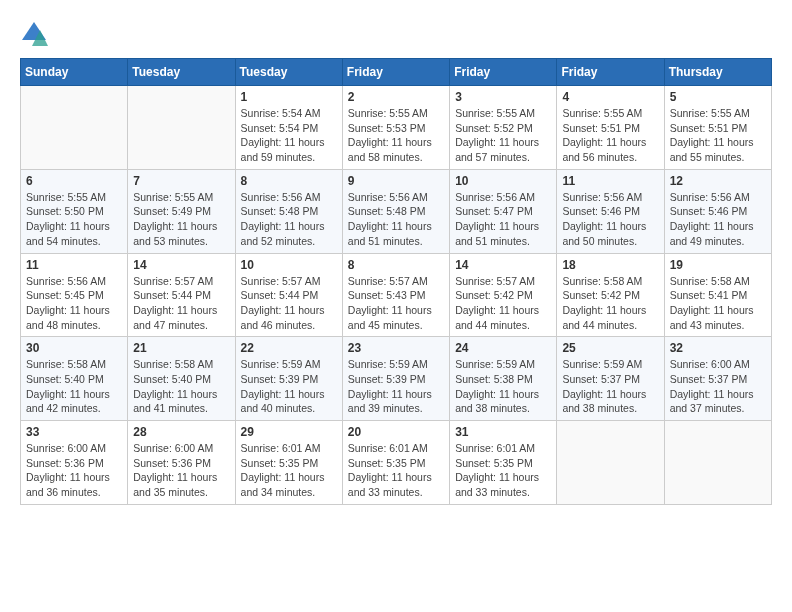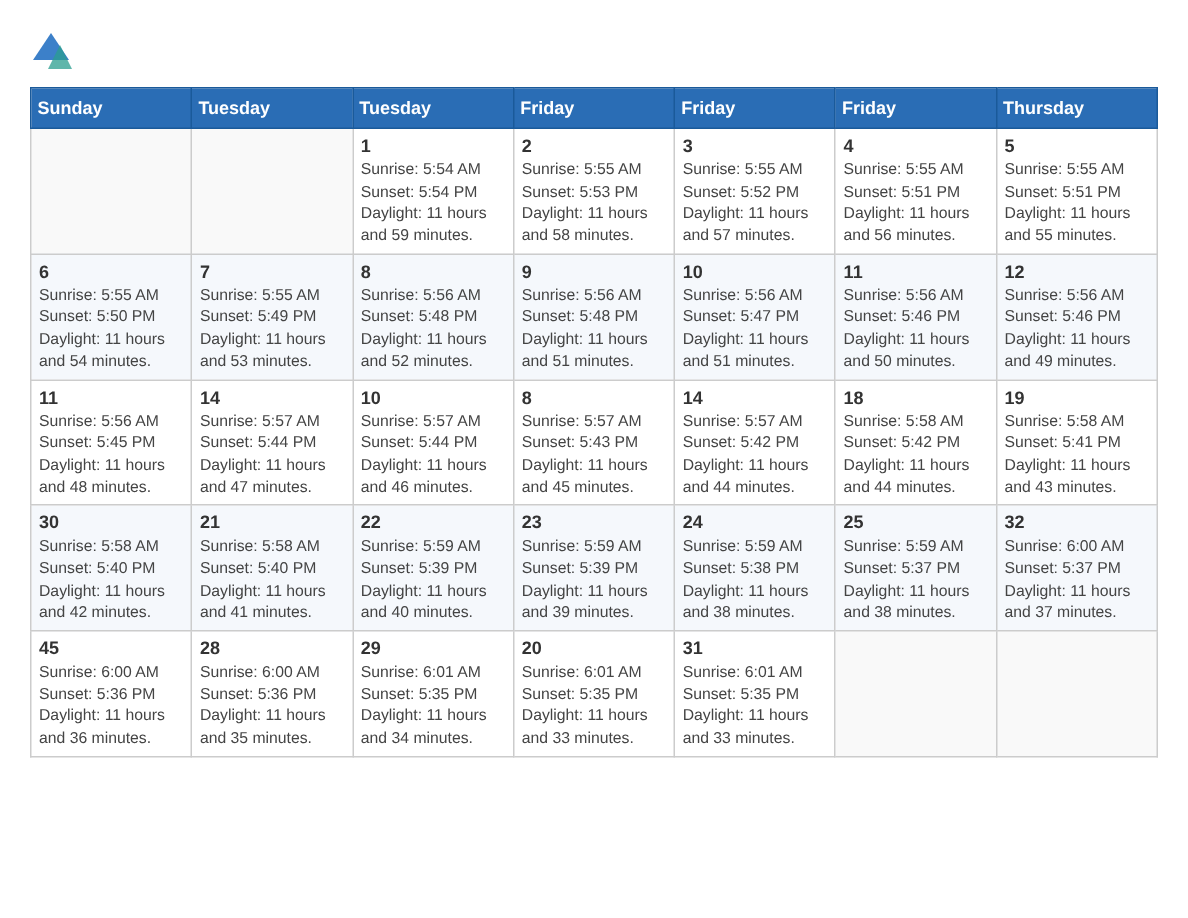--- a/index.html
+++ b/index.html
@@ -238,21 +238,21 @@
           <span class="day-num">25</span>
           <div class="day-info">Sunrise: 5:59 AM<br>Sunset: 5:37 PM<br>Daylight: 11 hours and 38 minutes.</div>
         </td>
         <td>
           <span class="day-num">32</span>
           <div class="day-info">Sunrise: 6:00 AM<br>Sunset: 5:37 PM<br>Daylight: 11 hours and 37 minutes.</div>
         </td>
       </tr>
       <tr>
         <td>
-          <span class="day-num">45</span>
+          <span class="day-num">33</span>
           <div class="day-info">Sunrise: 6:00 AM<br>Sunset: 5:36 PM<br>Daylight: 11 hours and 36 minutes.</div>
         </td>
         <td>
           <span class="day-num">28</span>
           <div class="day-info">Sunrise: 6:00 AM<br>Sunset: 5:36 PM<br>Daylight: 11 hours and 35 minutes.</div>
         </td>
         <td>
           <span class="day-num">29</span>
           <div class="day-info">Sunrise: 6:01 AM<br>Sunset: 5:35 PM<br>Daylight: 11 hours and 34 minutes.</div>
         </td>

